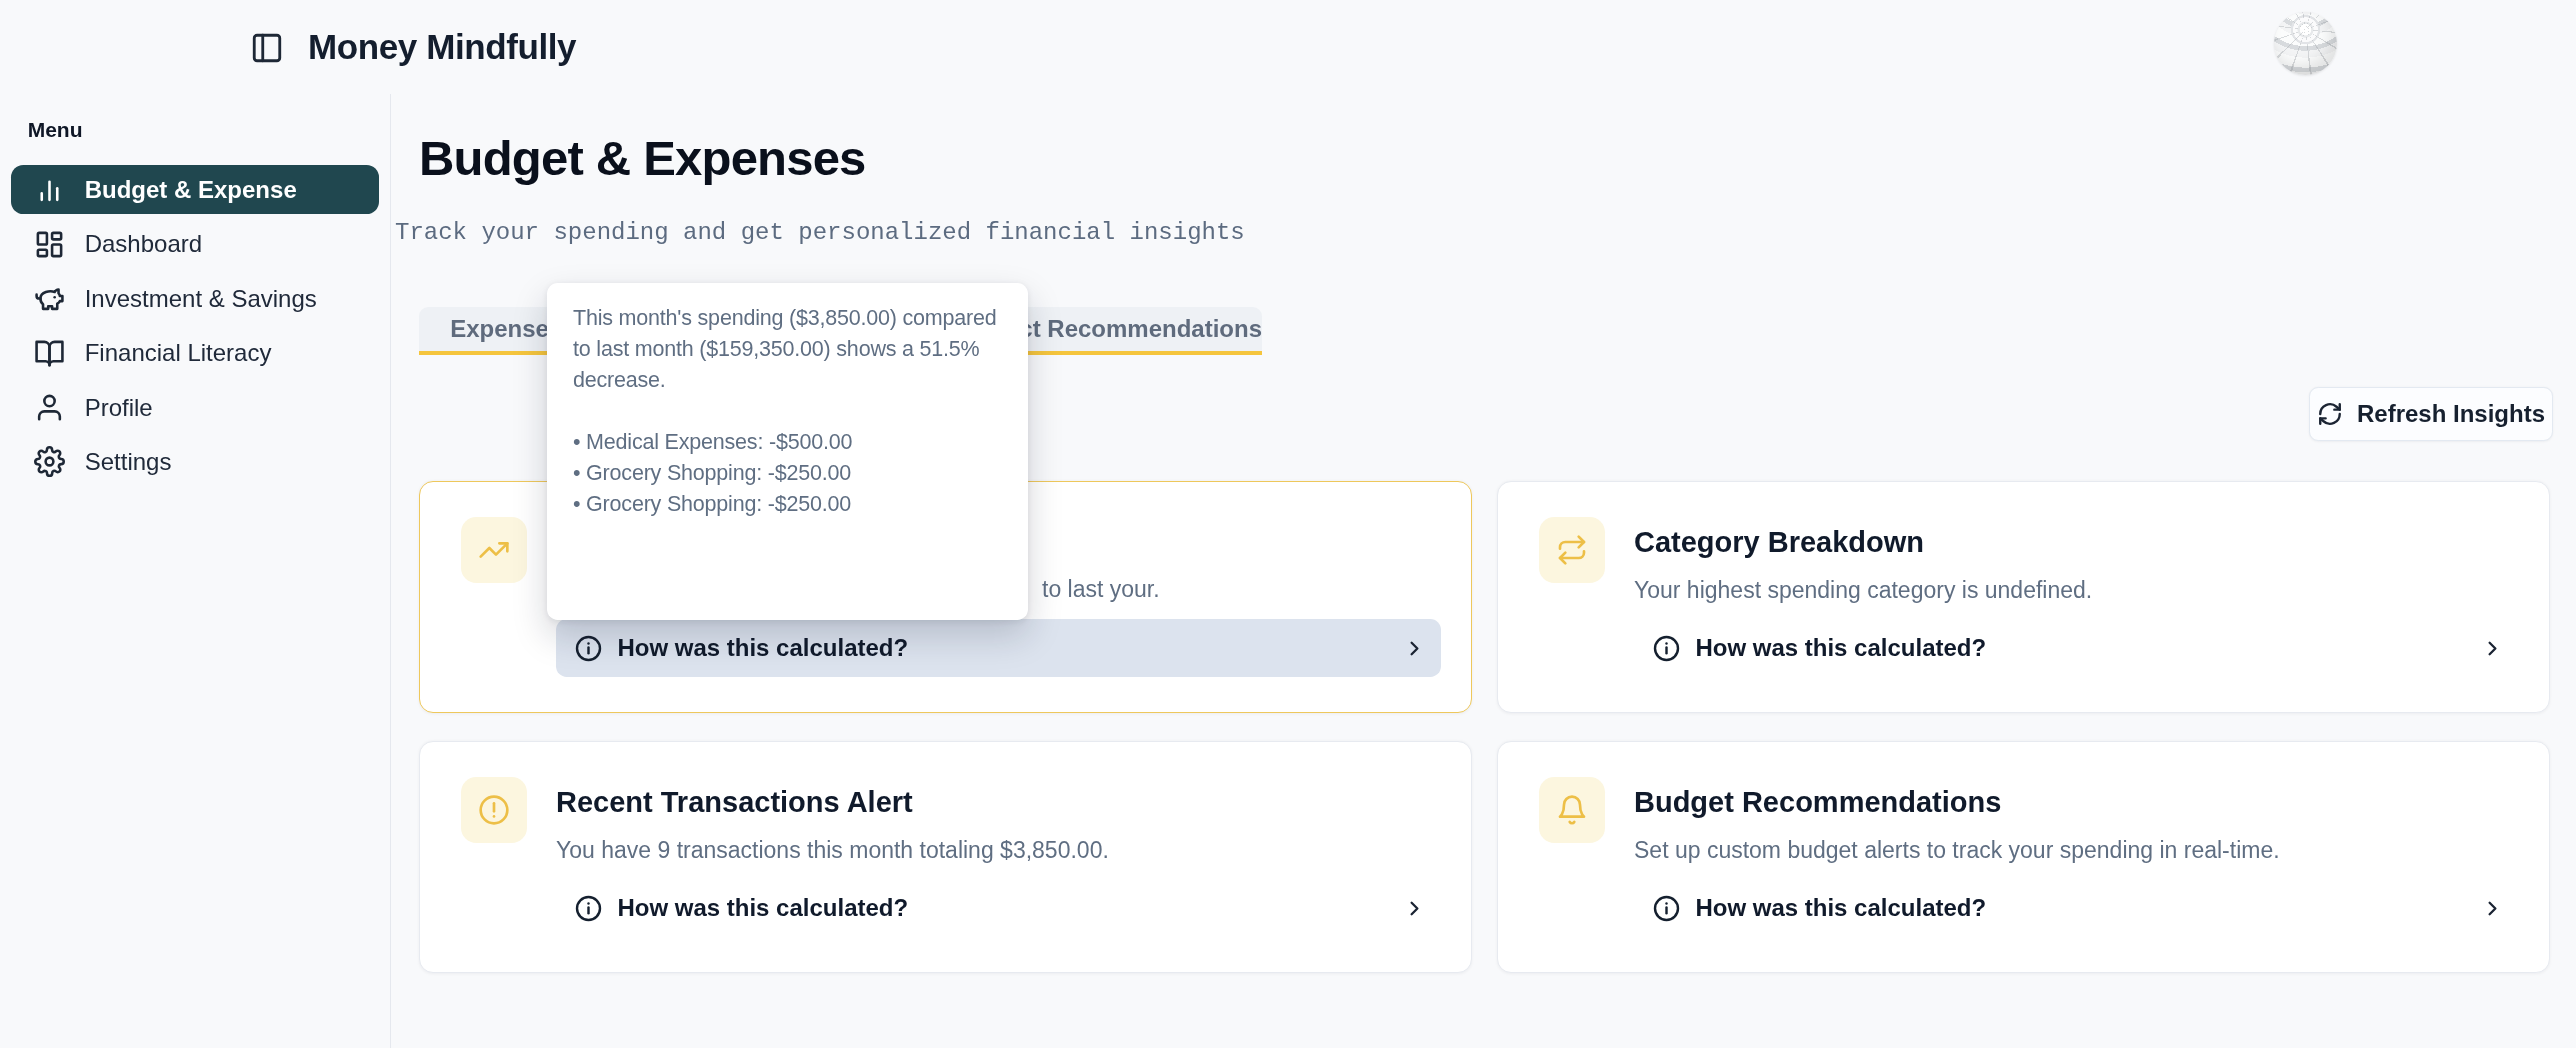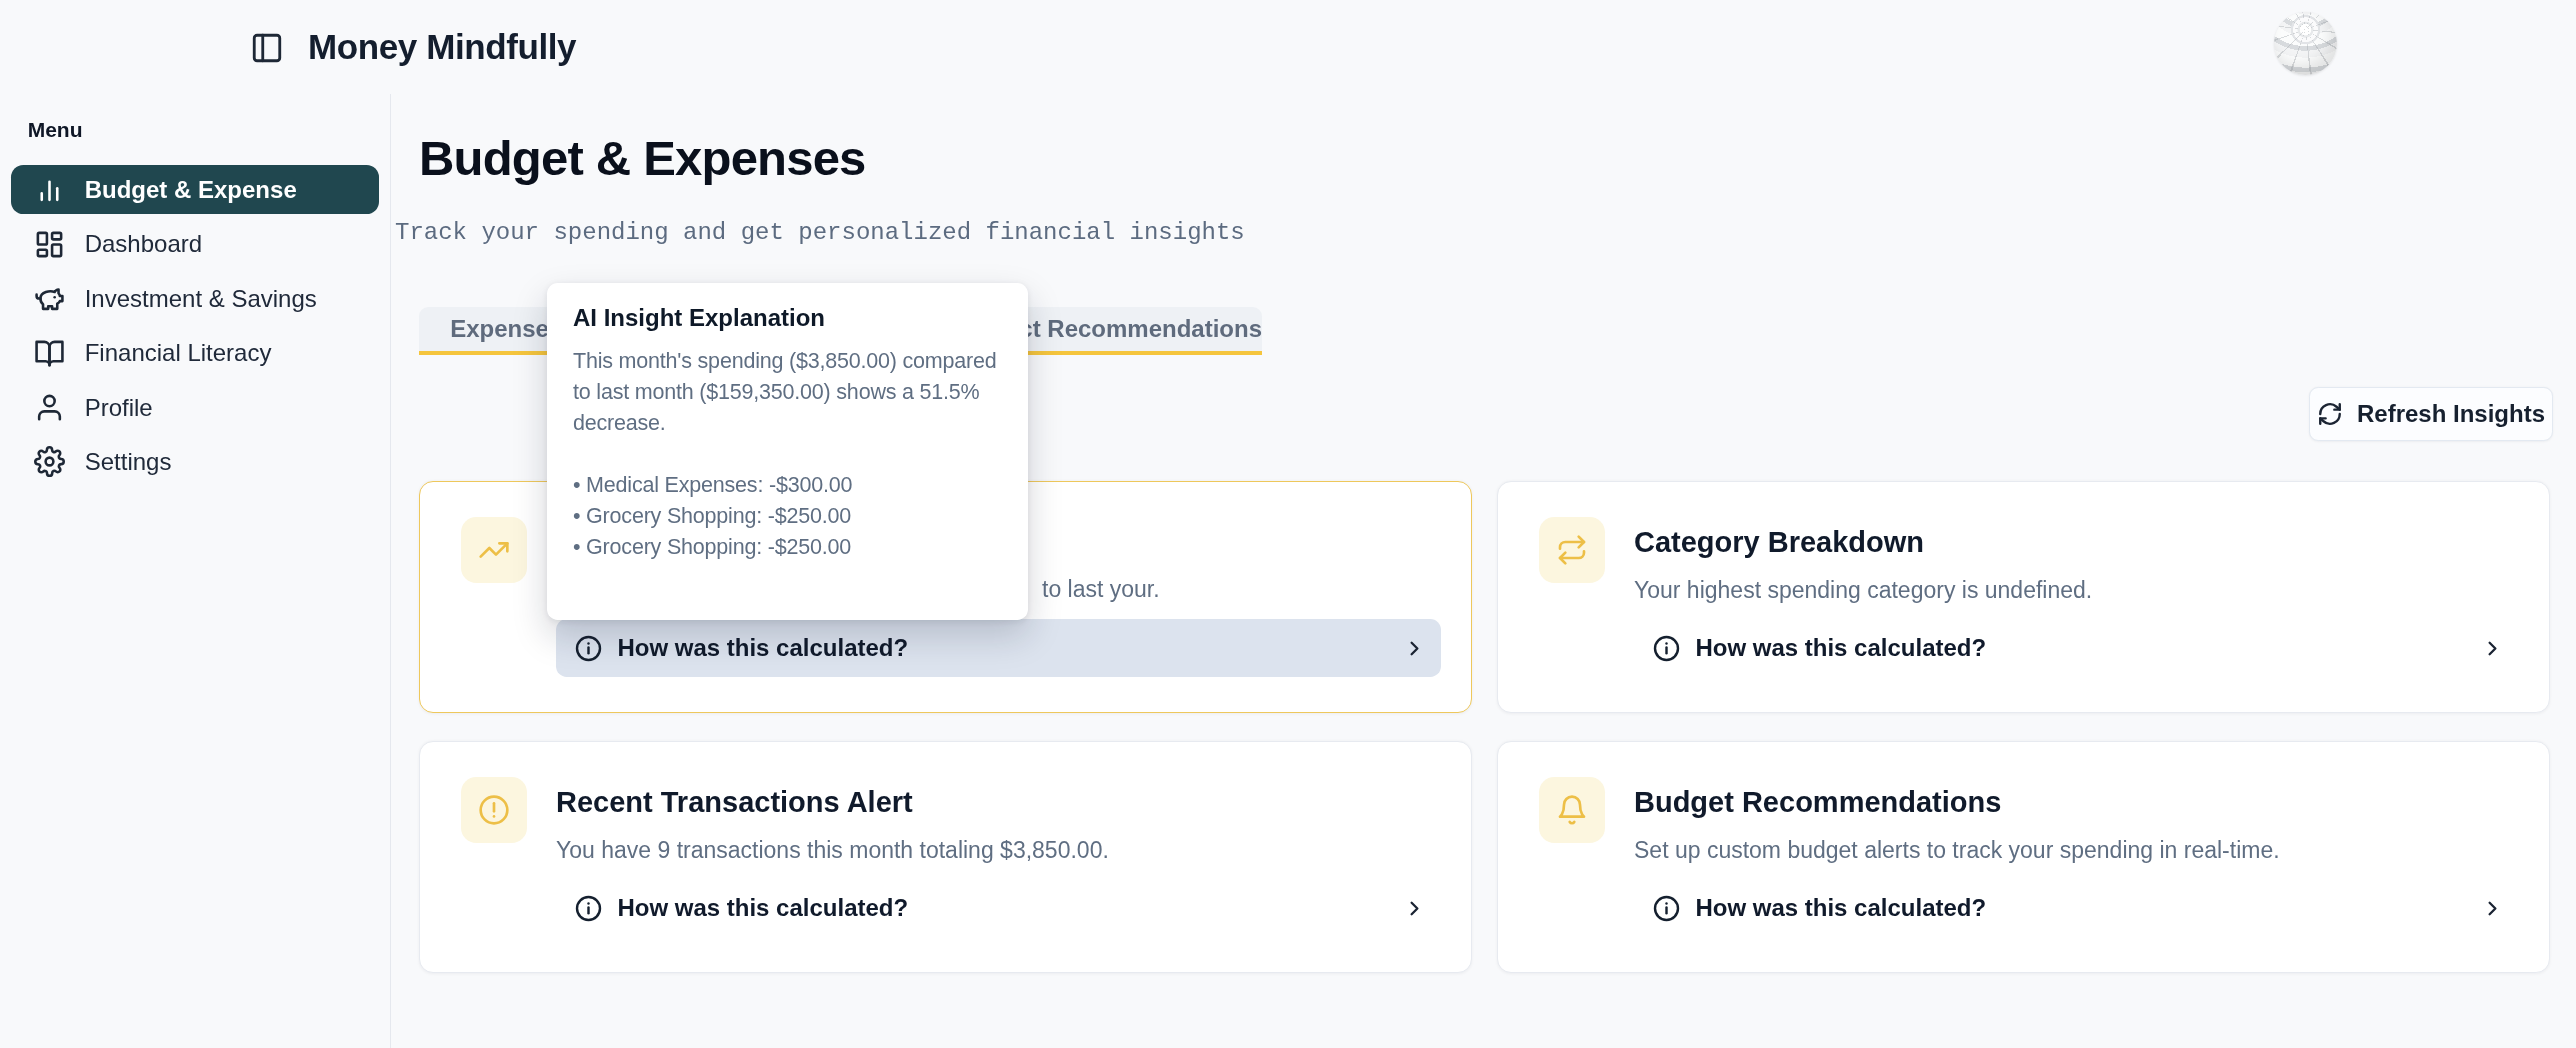--- a/index.html
+++ b/index.html
@@ -300,22 +300,21 @@
     <span class="calc-label">How was this calculated?</span>
     <span class="chev">
       <svg viewBox="0 0 24 24" width="23" height="23" fill="none" stroke="currentColor" stroke-width="2.4" stroke-linecap="round" stroke-linejoin="round">
         <path d="m9 18 6-6-6-6"></path>
       </svg>
     </span>
   </button>
 </section>
 
 <div class="popover">
-  <div class="popover-title">AI Insight Explanation</div>
   <div class="pop-line">This month's spending ($3,850.00) compared</div>
   <div class="pop-line">to last month ($159,350.00) shows a 51.5%</div>
   <div class="pop-line">decrease.</div>
   <div class="pop-spacer"></div>
-  <div class="pop-line">• Medical Expenses: -$300.00</div>
+  <div class="pop-line">• Medical Expenses: -$500.00</div>
   <div class="pop-line">• Grocery Shopping: -$250.00</div>
   <div class="pop-line">• Grocery Shopping: -$250.00</div>
 </div>
 
 
 </body></html>

